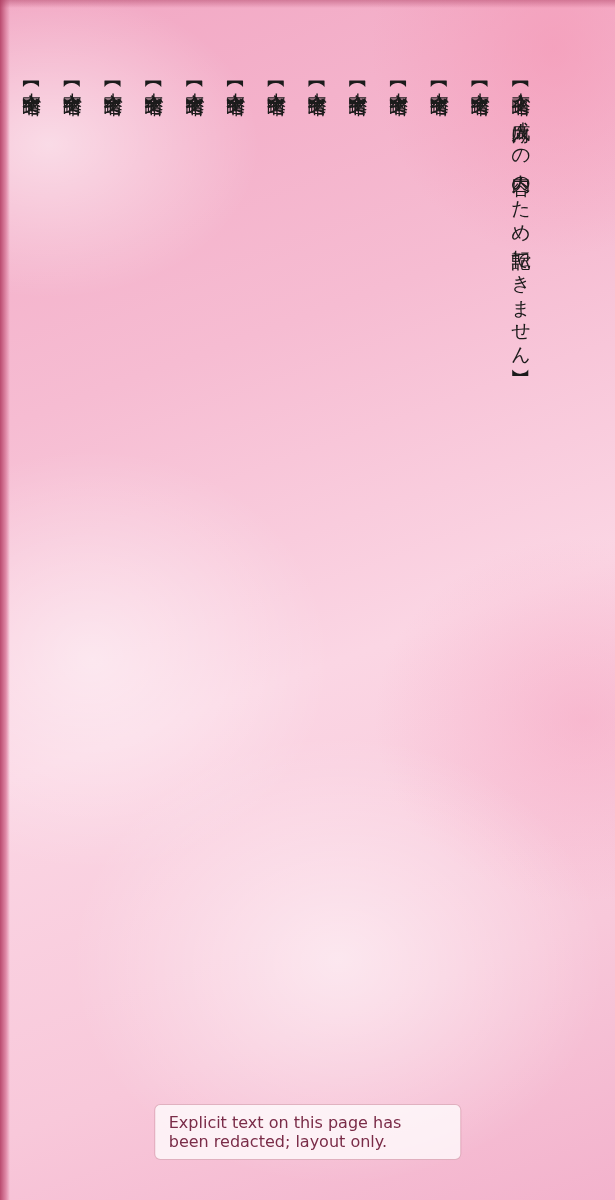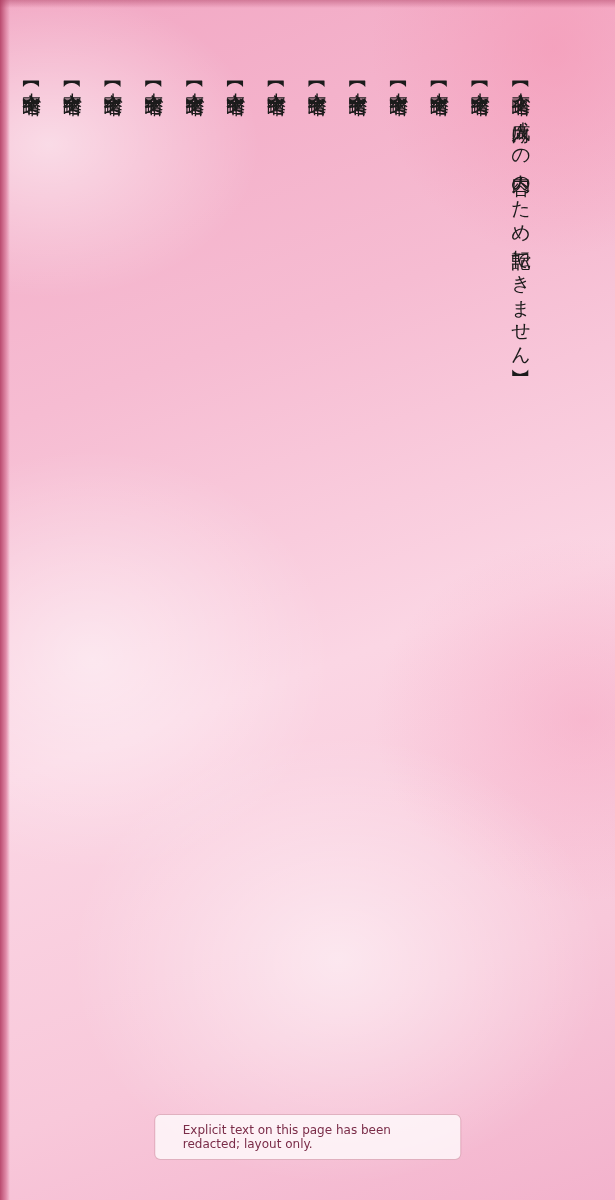--- a/index.html
+++ b/index.html
@@ -48,22 +48,22 @@
     white-space: nowrap;
   }
   .redaction-note {
     position: absolute;
     left: 50%;
     bottom: 40px;
     transform: translateX(-50%);
     background: rgba(255,255,255,0.75);
     border: 1px solid rgba(180,80,110,0.4);
     border-radius: 6px;
-    padding: 8px 28px;
-    font-size: 12px;
+    padding: 8px 14px;
+    font-size: 16px;
     color: #7a2c48;
     writing-mode: horizontal-tb;
   }
 </style>
 </head>
 <body>
 
 <div class="page-edge-left"></div>
 <div class="page-edge-top"></div>
 

